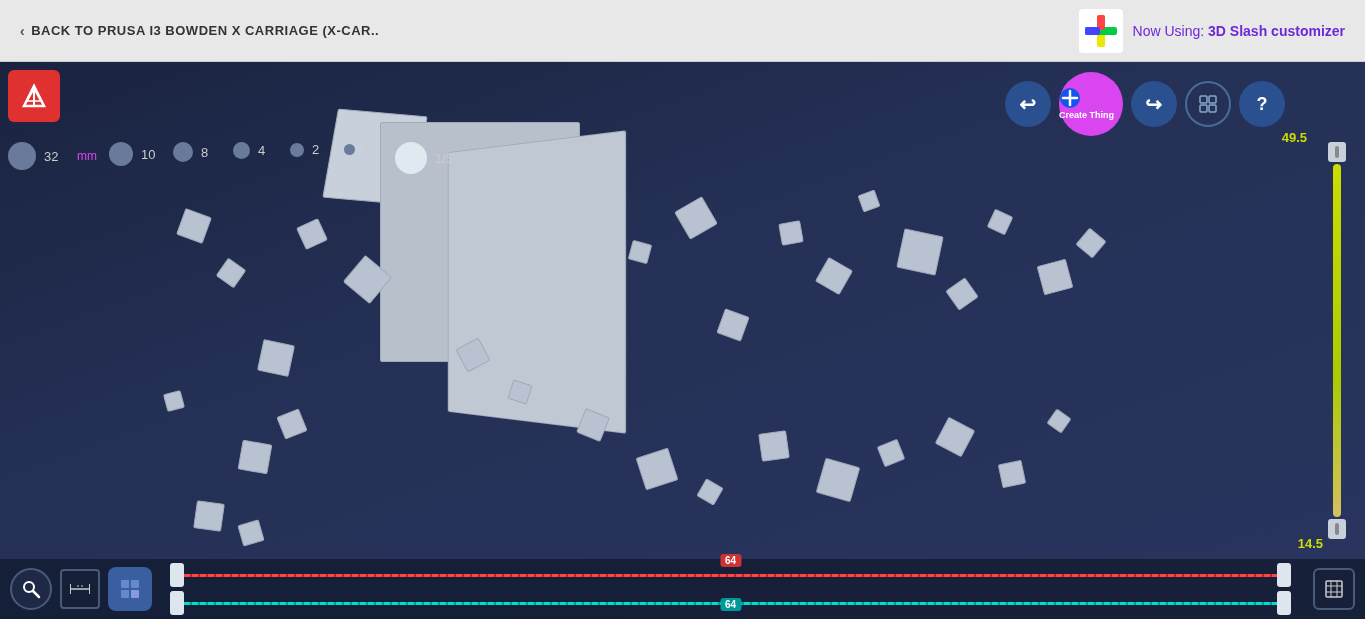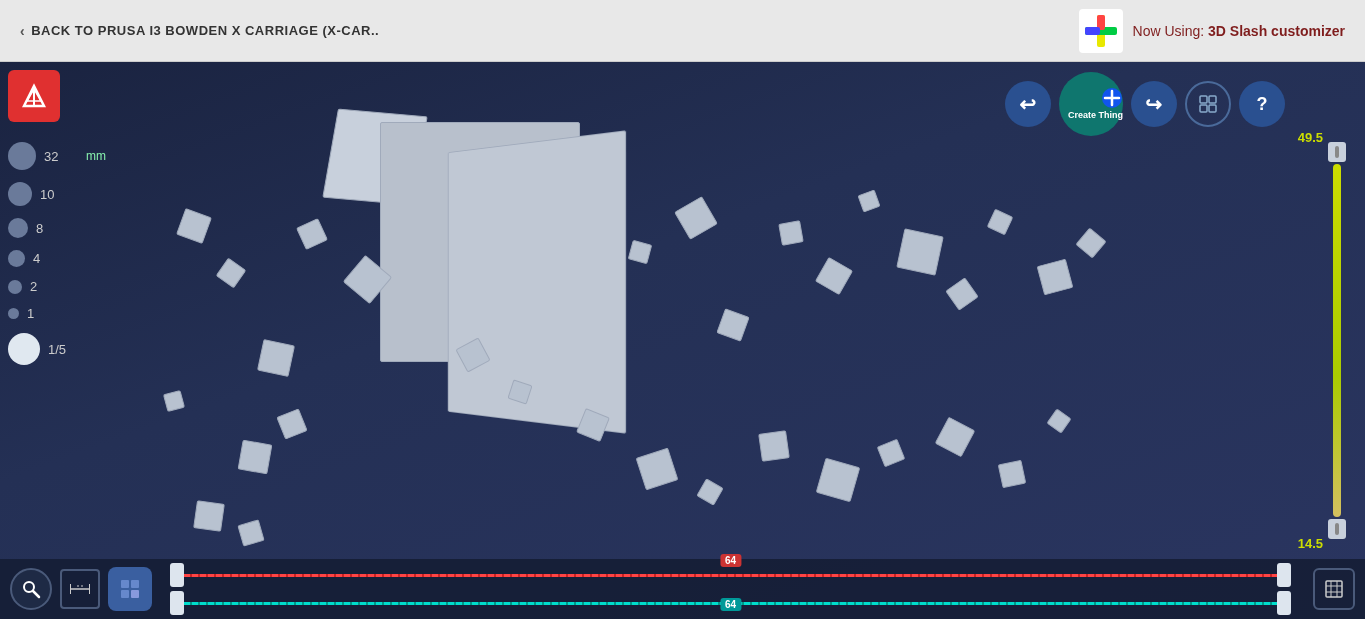--- a/index.html
+++ b/index.html
@@ -39,21 +39,21 @@
     }
     #now-using-area {
       position: absolute;
       right: 20px;
       display: flex;
       align-items: center;
       gap: 10px;
     }
     #now-using-text {
       font-size: 14px;
-      color: #7f1d1d;
+      color: #6d28d9;
     }
 
     
     #viewport {
       width: 100%;
       height: 557px;
       background: #1e2a45;
       position: relative;
       overflow: hidden;
     }
@@ -89,21 +89,21 @@
       align-items: center;
       justify-content: center;
       cursor: pointer;
       margin-bottom: 16px;
       flex-shrink: 0;
     }
 
     
     #scale-controls {
       display: flex;
-      flex-direction: column;
+      flex-direction: row;
       align-items: flex-start;
       gap: 12px;
       margin-top: 4px;
     }
     .scale-row {
       display: flex;
       align-items: center;
       gap: 8px;
     }
     .scale-dot {
@@ -111,23 +111,23 @@
       background: #6a7a9a;
       flex-shrink: 0;
     }
     .scale-label {
       color: #ccc;
       font-size: 13px;
       font-weight: 500;
       min-width: 20px;
     }
     .unit-label {
-      color: #86efac;
+      color: #d946ef;
       font-size: 12px;
-      margin-left: 14px;
+      margin-left: 5px;
     }
 
     
     #bottom-toolbar {
       position: absolute;
       bottom: 0;
       left: 0;
       right: 0;
       height: 60px;
       background: rgba(20, 28, 50, 0.85);
@@ -260,21 +260,21 @@
     }
     #v-slider-track {
       flex: 1;
       width: 8px;
       background: linear-gradient(to bottom, #ccdd00 0%, #aacc00 60%, #d4c060 100%);
       border-radius: 4px;
       position: relative;
     }
     #v-value-top {
       position: absolute;
-      right: 24px;
+      right: 40px;
       top: -12px;
       color: #ccdd00;
       font-size: 13px;
       font-weight: bold;
       white-space: nowrap;
     }
     #v-value-bottom {
       position: absolute;
       right: 24px;
       bottom: -12px;
@@ -405,21 +405,21 @@
         <span class="scale-label">1/5</span>
       </div>
     </div>
   </div>
 
   <div id="top-right-btns">
     <button class="tr-btn" id="undo-btn">
       <span>↩</span>
     </button>
 
-    <button class="tr-btn" id="create-thing-btn" style="background:#0f766e;color:white;width:64px;height:64px;border-radius:50%;flex-direction:column;display:flex;align-items:flex-end;justify-content:center;gap:2px;border:none;cursor:pointer;font-size:11px;">
+    <button class="tr-btn" id="create-thing-btn" style="background:#d946ef;color:white;width:64px;height:64px;border-radius:50%;flex-direction:column;display:flex;align-items:flex-start;justify-content:center;gap:2px;border:none;cursor:pointer;font-size:11px;">
 
       <svg width="22" height="22" viewBox="0 0 22 22">
         <circle cx="11" cy="11" r="10" fill="#1155ee"></circle>
         <line x1="11" y1="4" x2="11" y2="18" stroke="white" stroke-width="2.5" stroke-linecap="round"></line>
         <line x1="4" y1="11" x2="18" y2="11" stroke="white" stroke-width="2.5" stroke-linecap="round"></line>
       </svg>
       <span style="font-size:9px;line-height:1.1;text-align:center;color:white;font-weight:bold;">Create Thing</span>
     </button>
 
     <button class="tr-btn" id="redo-btn">

